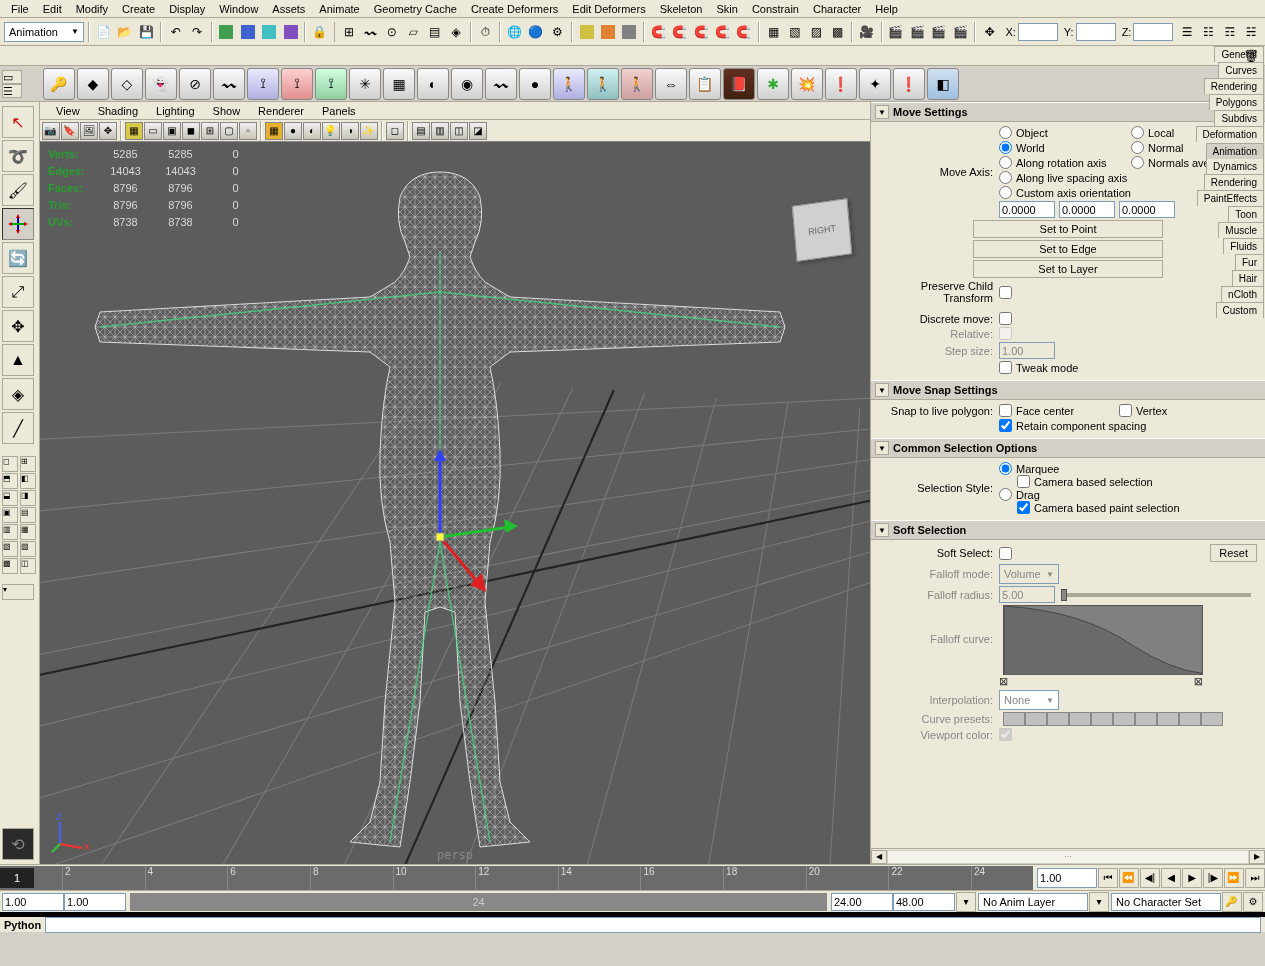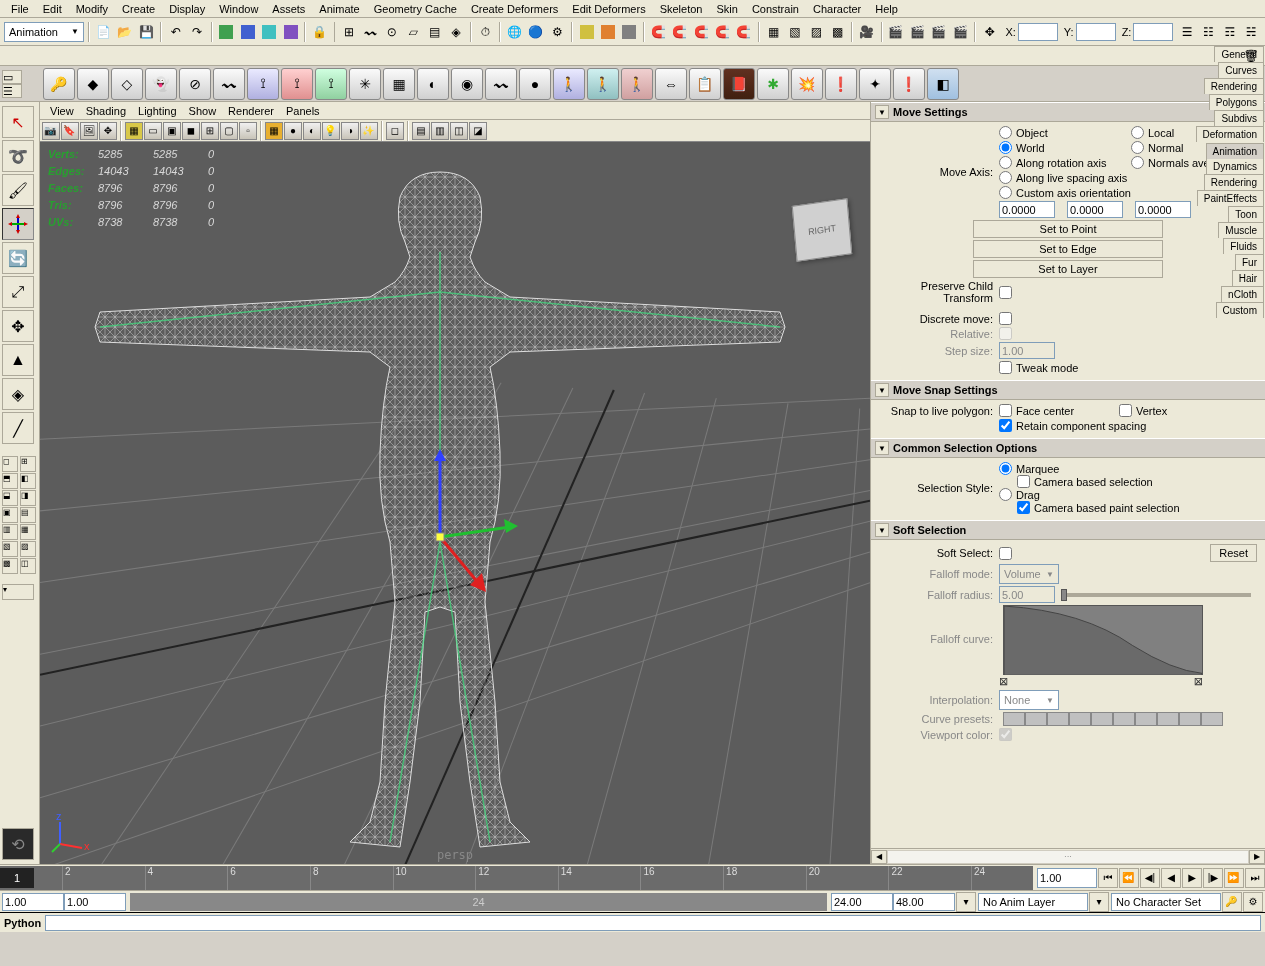--- a/index.html
+++ b/index.html
@@ -40,30 +40,30 @@
 .toolbox { width: 40px; background: #ece9d8; border-right: 1px solid #aca899; display: flex; flex-direction: column; padding: 4px 2px; gap: 2px; }
 .tool-btn { width: 32px; height: 32px; border: 1px solid #aca899; background: #ece9d8; display: flex; align-items: center; justify-content: center; font-size: 16px; }
 .tool-btn.active { background: #d4d0c8; border: 1px inset #888; }
 .toolbox-sep { height: 8px; }
 .tool-small { width: 16px; height: 16px; border: 1px solid #aca899; background: #ece9d8; font-size: 8px; display: inline-block; }
 .tool-grid { display: grid; grid-template-columns: 1fr 1fr; gap: 1px; }
 
 
 .viewport-container { flex: 1; display: flex; flex-direction: column; background: #d4d0c8; }
 .panel-menu { height: 18px; background: #ece9d8; display: flex; align-items: center; padding: 0 4px; border-bottom: 1px solid #aca899; }
-.panel-menu span { padding: 0 6px; cursor: default; }
+.panel-menu span { padding: 0 6px; cursor: default; margin-left: 6px; }
 .panel-icons { height: 22px; background: #ece9d8; display: flex; align-items: center; padding: 2px; gap: 1px; border-bottom: 1px solid #888; }
 .panel-icon { width: 18px; height: 18px; border: 1px solid #888; background: linear-gradient(to bottom, #f0f0f0, #c8c4b8); display: flex; align-items: center; justify-content: center; font-size: 10px; }
 
 .viewport { flex: 1; background: #5c5c5c; position: relative; overflow: hidden; }
 .grid-floor { position: absolute; inset: 0; }
-.hud { position: absolute; top: 4px; left: 8px; font-size: 11px; font-family: monospace; line-height: 17px; font-style: italic; }
+.hud { position: absolute; top: 4px; left: 8px; font-size: 11px; font-family: monospace; line-height: 17px; }
 .hud-row { display: flex; }
 .hud-label { width: 50px; }
-.hud-val { width: 55px; text-align: left; }
+.hud-val { width: 55px; text-align: center; }
 .hud .green { color: #28a030; font-weight: bold; }
 .hud .white { color: #d8d8d8; }
 .hud .zero { color: #d8d8d8; }
 
 .axis-gizmo { position: absolute; bottom: 10px; left: 10px; width: 40px; height: 40px; }
 .camera-label { position: absolute; bottom: 2px; left: 50%; transform: translateX(-50%); color: #888; font-size: 12px; font-family: monospace; }
 .view-cube { position: absolute; top: 60px; right: 20px; width: 56px; height: 56px; background: #d0d0d0; border: 1px solid #888; transform: rotate(-5deg) skewY(-3deg); display: flex; align-items: center; justify-content: center; font-size: 9px; color: #666; box-shadow: 2px 2px 4px rgba(0,0,0,0.3); }
 
 
 .right-panel { width: 395px; background: #ece9d8; border-left: 1px solid #aca899; display: flex; flex-direction: column; overflow-y: auto; font-size: 11px; }
@@ -97,21 +97,21 @@
 .current-frame { position: absolute; left: 0; top: 2px; bottom: 2px; width: 34px; background: #222; color: #fff; display: flex; align-items: center; justify-content: center; font-size: 11px; }
 .frame-input { width: 60px; height: 20px; border: 1px solid #7f9db9; background: white; margin-left: 4px; padding: 0 2px; }
 .play-btn { width: 20px; height: 20px; border: 1px solid #aca899; background: #ece9d8; margin-left: 1px; display: flex; align-items: center; justify-content: center; font-size: 10px; }
 
 .range-row { height: 22px; background: #ece9d8; display: flex; align-items: center; border-top: 1px solid #aca899; padding: 2px; }
 .range-input { width: 62px; height: 18px; border: 1px solid #7f9db9; background: white; padding: 0 2px; }
 .range-slider { flex: 1; height: 18px; background: #a8a8a8; margin: 0 4px; display: flex; align-items: center; justify-content: center; color: #666; font-size: 9px; position: relative; }
 .range-thumb { position: absolute; left: 0; right: 0; top: 0; bottom: 0; background: #888; }
 .layer-dd { min-width: 110px; height: 18px; border: 1px solid #7f9db9; background: white; padding: 0 4px; display: flex; align-items: center; margin-left: 2px; }
 
-.status-row { height: 20px; background: #ece9d8; display: flex; align-items: center; border-top: 1px solid #000000; padding: 2px 4px; }
+.status-row { height: 20px; background: #ece9d8; display: flex; align-items: center; border-top: 5px solid #000000; padding: 2px 4px; }
 .status-label { font-weight: bold; margin-right: 4px; }
 .status-input { flex: 1; height: 16px; border: 1px solid #7f9db9; background: white; }
 
 
 .ic { display: inline-block; width: 14px; height: 14px; }
 .ic-blue { background: #4060d0; }
 .ic-green { background: #40a050; }
 .ic-yellow { background: #d0c040; }
 .ic-cyan { background: #40c0c0; }
 .ic-orange { background: #e08030; }
@@ -505,21 +505,21 @@
               </label>
             <label class="radio-item" style="grid-column:1/3">
                 <input type="radio" name="ax" style="">
                 <span>Along live spacing axis</span>
               </label>
             <label class="radio-item" style="grid-column:1/3">
                 <input type="radio" name="ax" style="">
                 <span>Custom axis orientation</span>
               </label>
           </div>
-          <div style="display:flex;gap:12px;margin-top:2px">
+          <div style="display:flex;gap:4px;margin-top:2px">
             <input class="num-input" value="0.0000" style="">
             <input class="num-input" value="0.0000" style="">
             <input class="num-input" value="0.0000" style="">
           </div>
         </div>
       </div>
       <button class="wide-btn">Set to Point</button>
       <button class="wide-btn">Set to Edge</button>
       <button class="wide-btn">Set to Layer</button>
       <div class="form-row">

